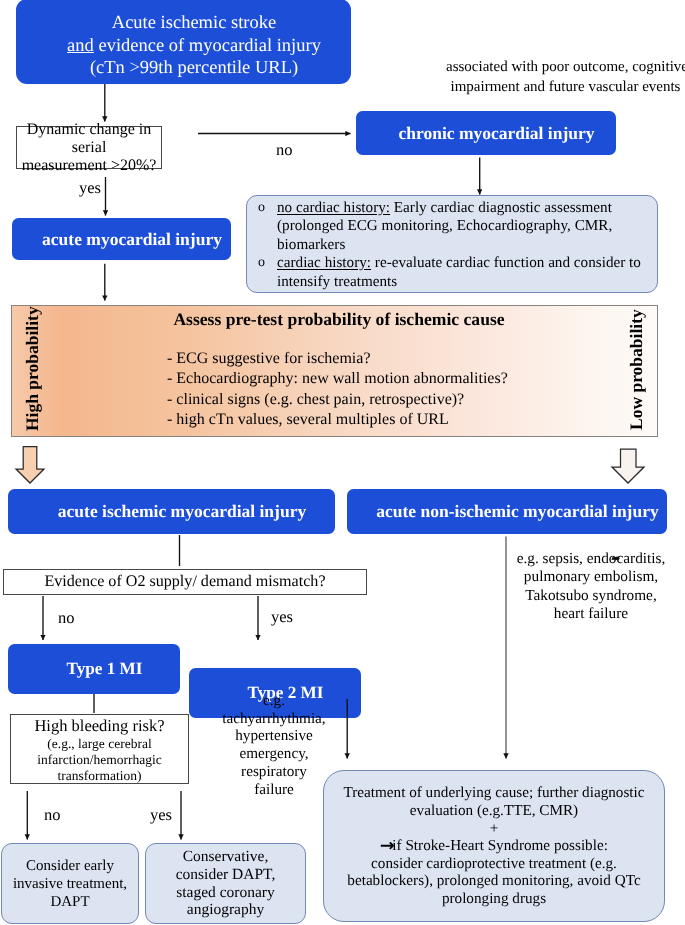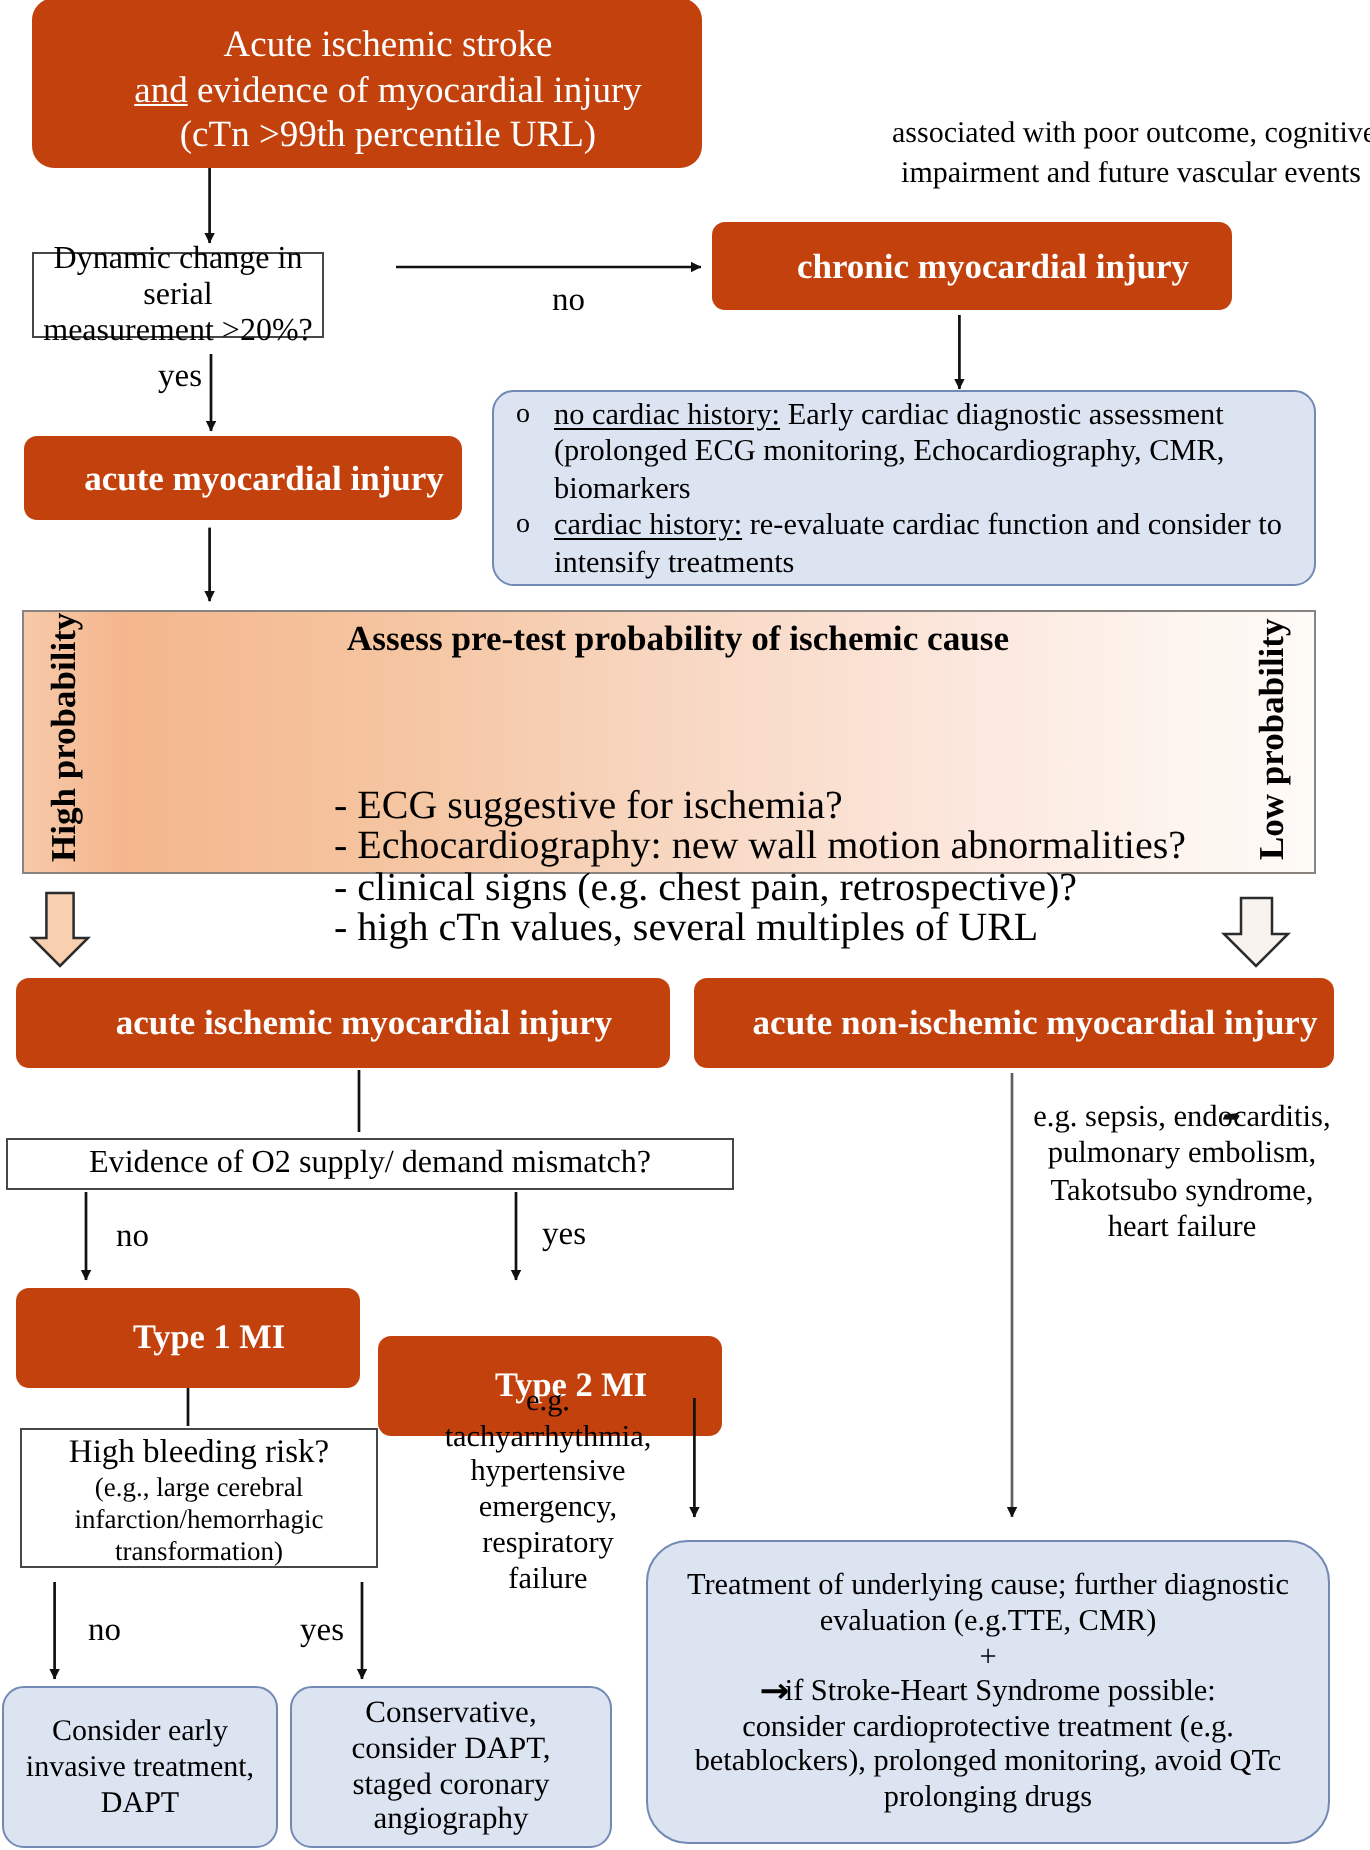--- a/index.html
+++ b/index.html
@@ -1,20 +1,20 @@
 <!DOCTYPE html>
 <html><head>
 <meta charset="utf-8">
 <style>
   html,body{margin:0;padding:0;background:#ffffff;}
   body{width:685px;height:925px;position:relative;overflow:hidden;
        font-family:"Liberation Serif",serif;color:#000;
        -webkit-font-smoothing:antialiased;text-rendering:geometricPrecision;}
   .abs{position:absolute;box-sizing:border-box;}
-  .navybox{background:#c2410c;border-radius:6.5px;color:#fff;
+  .navybox{background:#1d4ed8;border-radius:6.5px;color:#fff;
            display:flex;align-items:center;justify-content:center;
            text-align:center;font-weight:bold;padding-left:21px;}
   .whitebox{background:#fff;border:1px solid #474747;
             display:flex;align-items:center;justify-content:center;
             text-align:center;}
   .bluebox{background:#DCE3F1;border:1px solid #7289b4;border-radius:11px;
            display:flex;align-items:center;justify-content:center;
            text-align:center;}
   .plaintext{text-align:center;}
   svg.ov{position:absolute;left:0;top:0;width:685px;height:925px;overflow:visible;}
@@ -77,21 +77,21 @@
               display:flex;align-items:center;justify-content:center;font-weight:bold;font-size:17.5px;">
     <span>High probability</span>
   </div>
   <div class="abs" style="left:613px;top:0px;width:22px;height:128px;writing-mode:vertical-rl;transform:rotate(180deg);
               display:flex;align-items:center;justify-content:center;font-weight:bold;font-size:17.5px;">
     <span>Low probability</span>
   </div>
   <div class="abs" style="left:62px;width:530px;top:3px;text-align:center;font-weight:bold;font-size:17.6px;line-height:20px;">
     <span>Assess pre-test probability of ischemic cause</span>
   </div>
-  <div class="abs" style="left:155px;top:43px;font-size:20px;line-height:20.4px;text-align:left;margin-top:44px;">
+  <div class="abs" style="left:155px;top:43px;font-size:16px;line-height:20.4px;text-align:left;">
     <div>- ECG suggestive for ischemia?</div>
     <div>- Echocardiography: new wall motion abnormalities?</div>
     <div>- clinical signs (e.g. chest pain, retrospective)?</div>
     <div>- high cTn values, several multiples of URL</div>
   </div>
 </div>
 
 <div class="abs navybox" style="left:8px;top:489px;width:327px;height:45px;font-size:17.5px;">
   <span>acute ischemic myocardial injury</span>
 </div>

